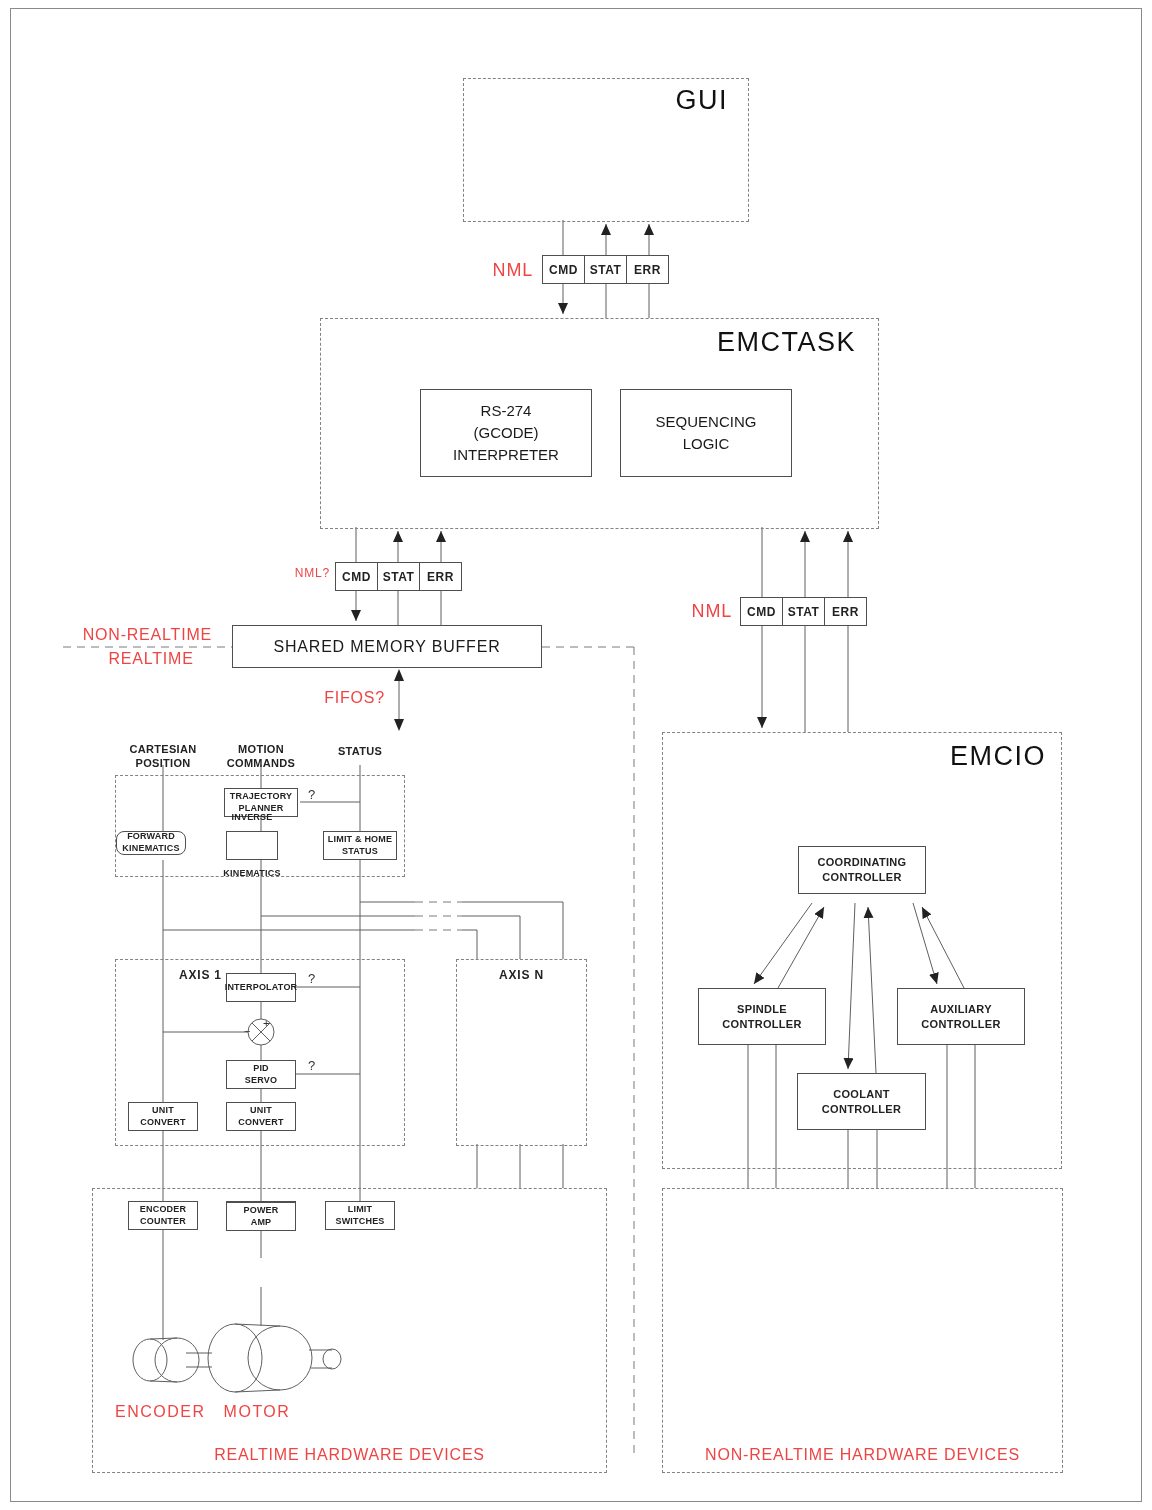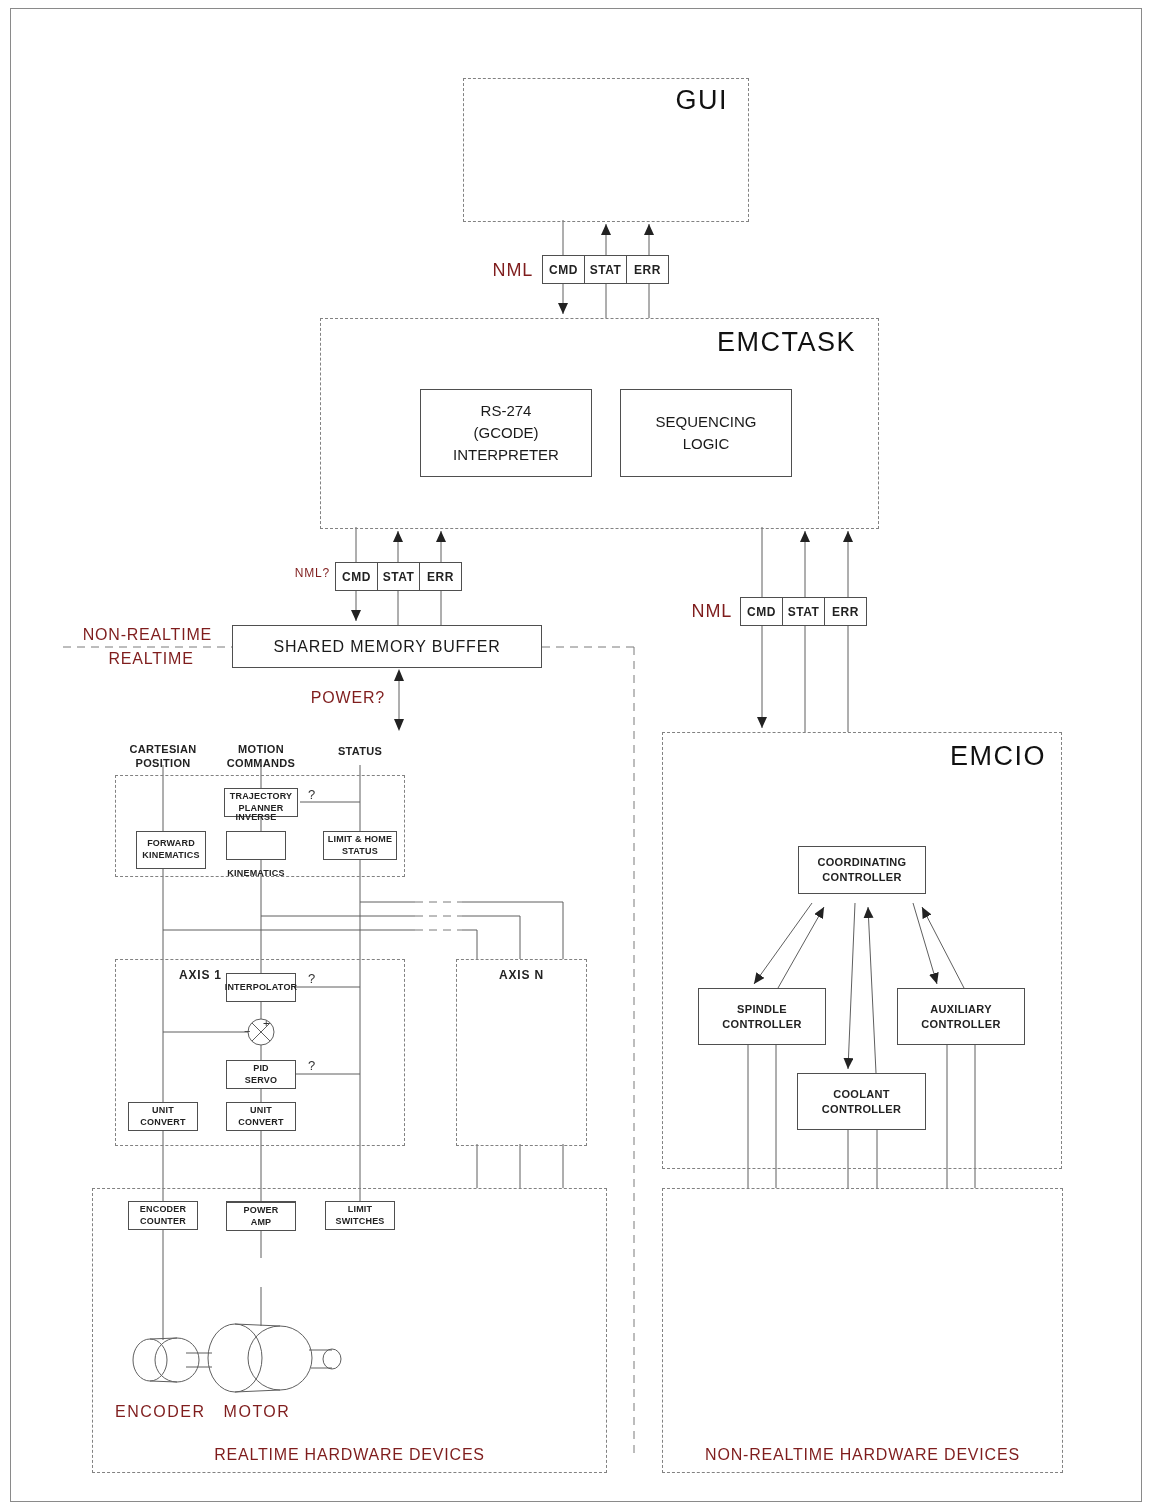--- a/index.html
+++ b/index.html
@@ -11,21 +11,21 @@
   .page-border{border:1px solid #8a8a8a;}
   .dashedbox{border:1px dashed #828282;background:transparent;}
   .solidbox{
     border:1px solid #4f4f4f;background:#ffffff;box-sizing:border-box;
     display:flex;flex-direction:column;align-items:center;justify-content:center;
     text-align:center;
   }
   .tinytext{font-size:9px;font-weight:bold;letter-spacing:0.2px;line-height:1.3;color:#222;}
   .medtext{font-size:11px;font-weight:bold;letter-spacing:0.3px;line-height:1.35;color:#222;}
   .bigtitle{font-size:27px;letter-spacing:1.5px;color:#111;}
-  .sectlabel{font-size:16px;letter-spacing:0.8px;color:#7f1d1d;}
+  .sectlabel{font-size:16px;letter-spacing:0.8px;color:#ef4444;}
   .collabel{font-size:11px;font-weight:bold;letter-spacing:0.3px;line-height:1.3;text-align:center;color:#222;}
   .axislabel{font-size:12px;letter-spacing:0.8px;color:#222;font-weight:bold;}
   .qmark{font-size:13px;color:#333;}
   .nmlrow{display:flex;flex-direction:row;}
   .nmlcell{
     width:43px;height:29px;box-sizing:border-box;border:1px solid #4f4f4f;background:#fff;
     display:flex;align-items:center;justify-content:center;
     font-size:12px;font-weight:bold;letter-spacing:0.5px;color:#222;margin-left:-1px;
   }
   .nmlcell:first-child{margin-left:0;}
@@ -211,44 +211,44 @@
     <div class="nmlcell">CMD</div>
     <div class="nmlcell">STAT</div>
     <div class="nmlcell">ERR</div>
   </div>
 
   <div class="abs sectlabel" style="left:60px;top:626px;width:152px;text-align:right;">NON-REALTIME</div>
   <div class="abs sectlabel" style="left:75px;top:650px;width:152px;text-align:center;">REALTIME</div>
   <div class="abs solidbox" style="left:232px;top:625px;width:310px;height:43px;font-size:16px;letter-spacing:0.8px;">
     <div>SHARED MEMORY BUFFER</div>
   </div>
-  <div class="abs sectlabel" style="left:285px;top:689px;width:100px;text-align:right;">POWER?</div>
+  <div class="abs sectlabel" style="left:285px;top:689px;width:100px;text-align:right;">FIFOS?</div>
 
 
   <div class="abs collabel" style="left:123px;top:742px;width:80px;">
     <div>CARTESIAN</div>
     <div>POSITION</div>
   </div>
   <div class="abs collabel" style="left:221px;top:742px;width:80px;">
     <div>MOTION</div>
     <div>COMMANDS</div>
   </div>
   <div class="abs collabel" style="left:320px;top:744px;width:80px;">STATUS</div>
 
   <div class="abs dashedbox" style="left:115px;top:775px;width:288px;height:100px;"></div>
   <div class="abs solidbox tinytext" style="left:224px;top:788px;width:74px;height:29px;">
     <div>TRAJECTORY</div>
     <div>PLANNER</div>
   </div>
   <div class="abs qmark" style="left:308px;top:787px;">?</div>
-  <div class="abs solidbox tinytext" style="left:136px;top:831px;width:70px;height:38px;">
+  <div class="abs solidbox tinytext" style="left:116px;top:831px;width:70px;height:24px;border-radius:8px;">
     <div>FORWARD</div>
     <div>KINEMATICS</div>
   </div>
-  <div class="abs solidbox tinytext" style="left:226px;top:831px;width:60px;height:29px;gap:44px;">
+  <div class="abs solidbox tinytext" style="left:226px;top:831px;width:52px;height:29px;gap:44px;">
     <div>INVERSE</div>
     <div>KINEMATICS</div>
   </div>
   <div class="abs solidbox tinytext" style="left:323px;top:831px;width:74px;height:29px;">
     <div>LIMIT &amp; HOME</div>
     <div>STATUS</div>
   </div>
 
   <div class="abs dashedbox" style="left:115px;top:959px;width:288px;height:185px;">
     <div class="abs axislabel" style="left:63px;top:8px;">AXIS 1</div>

